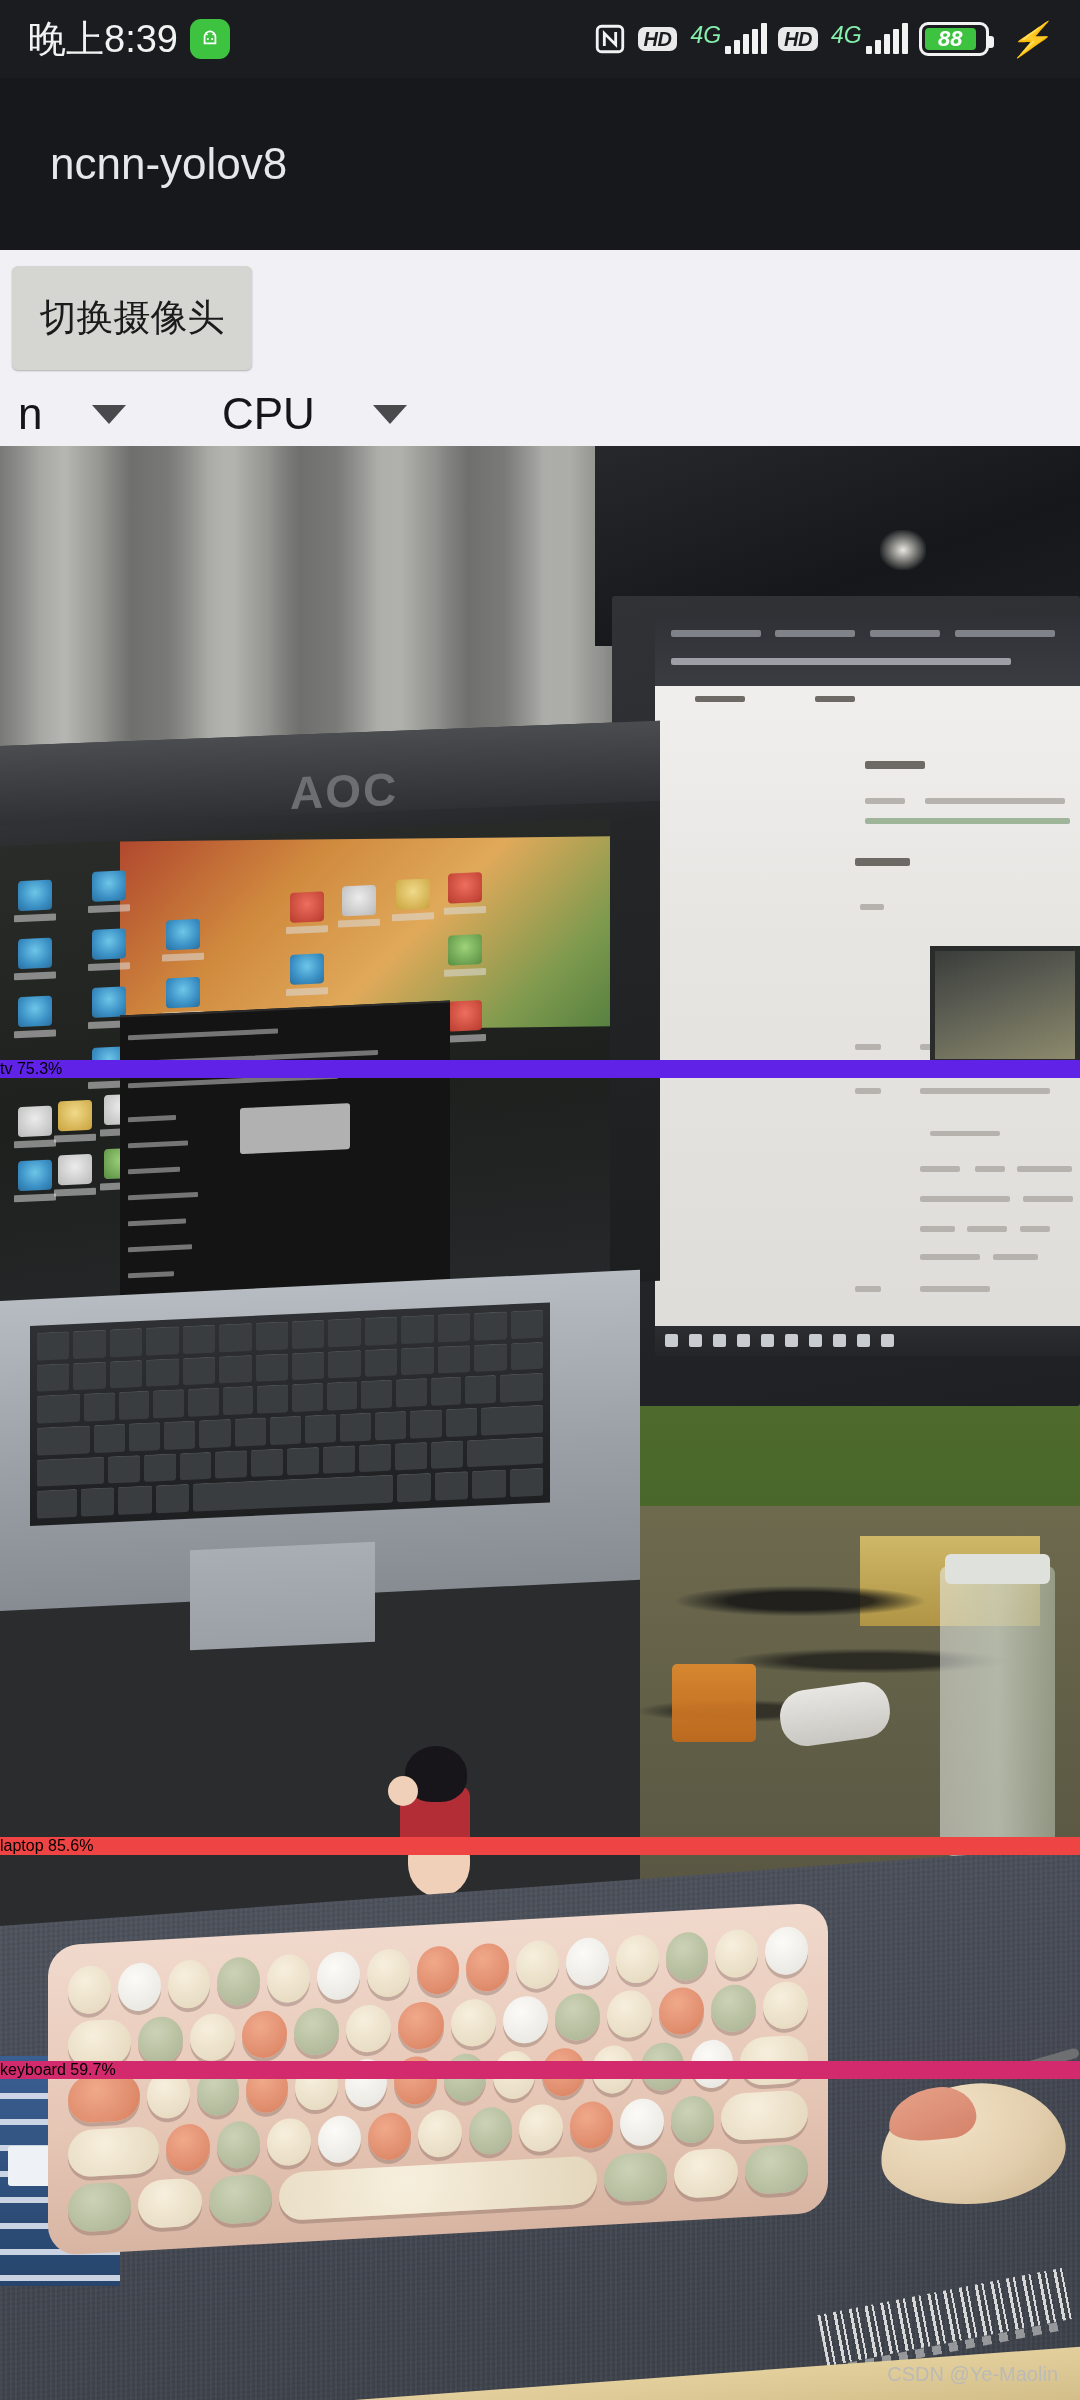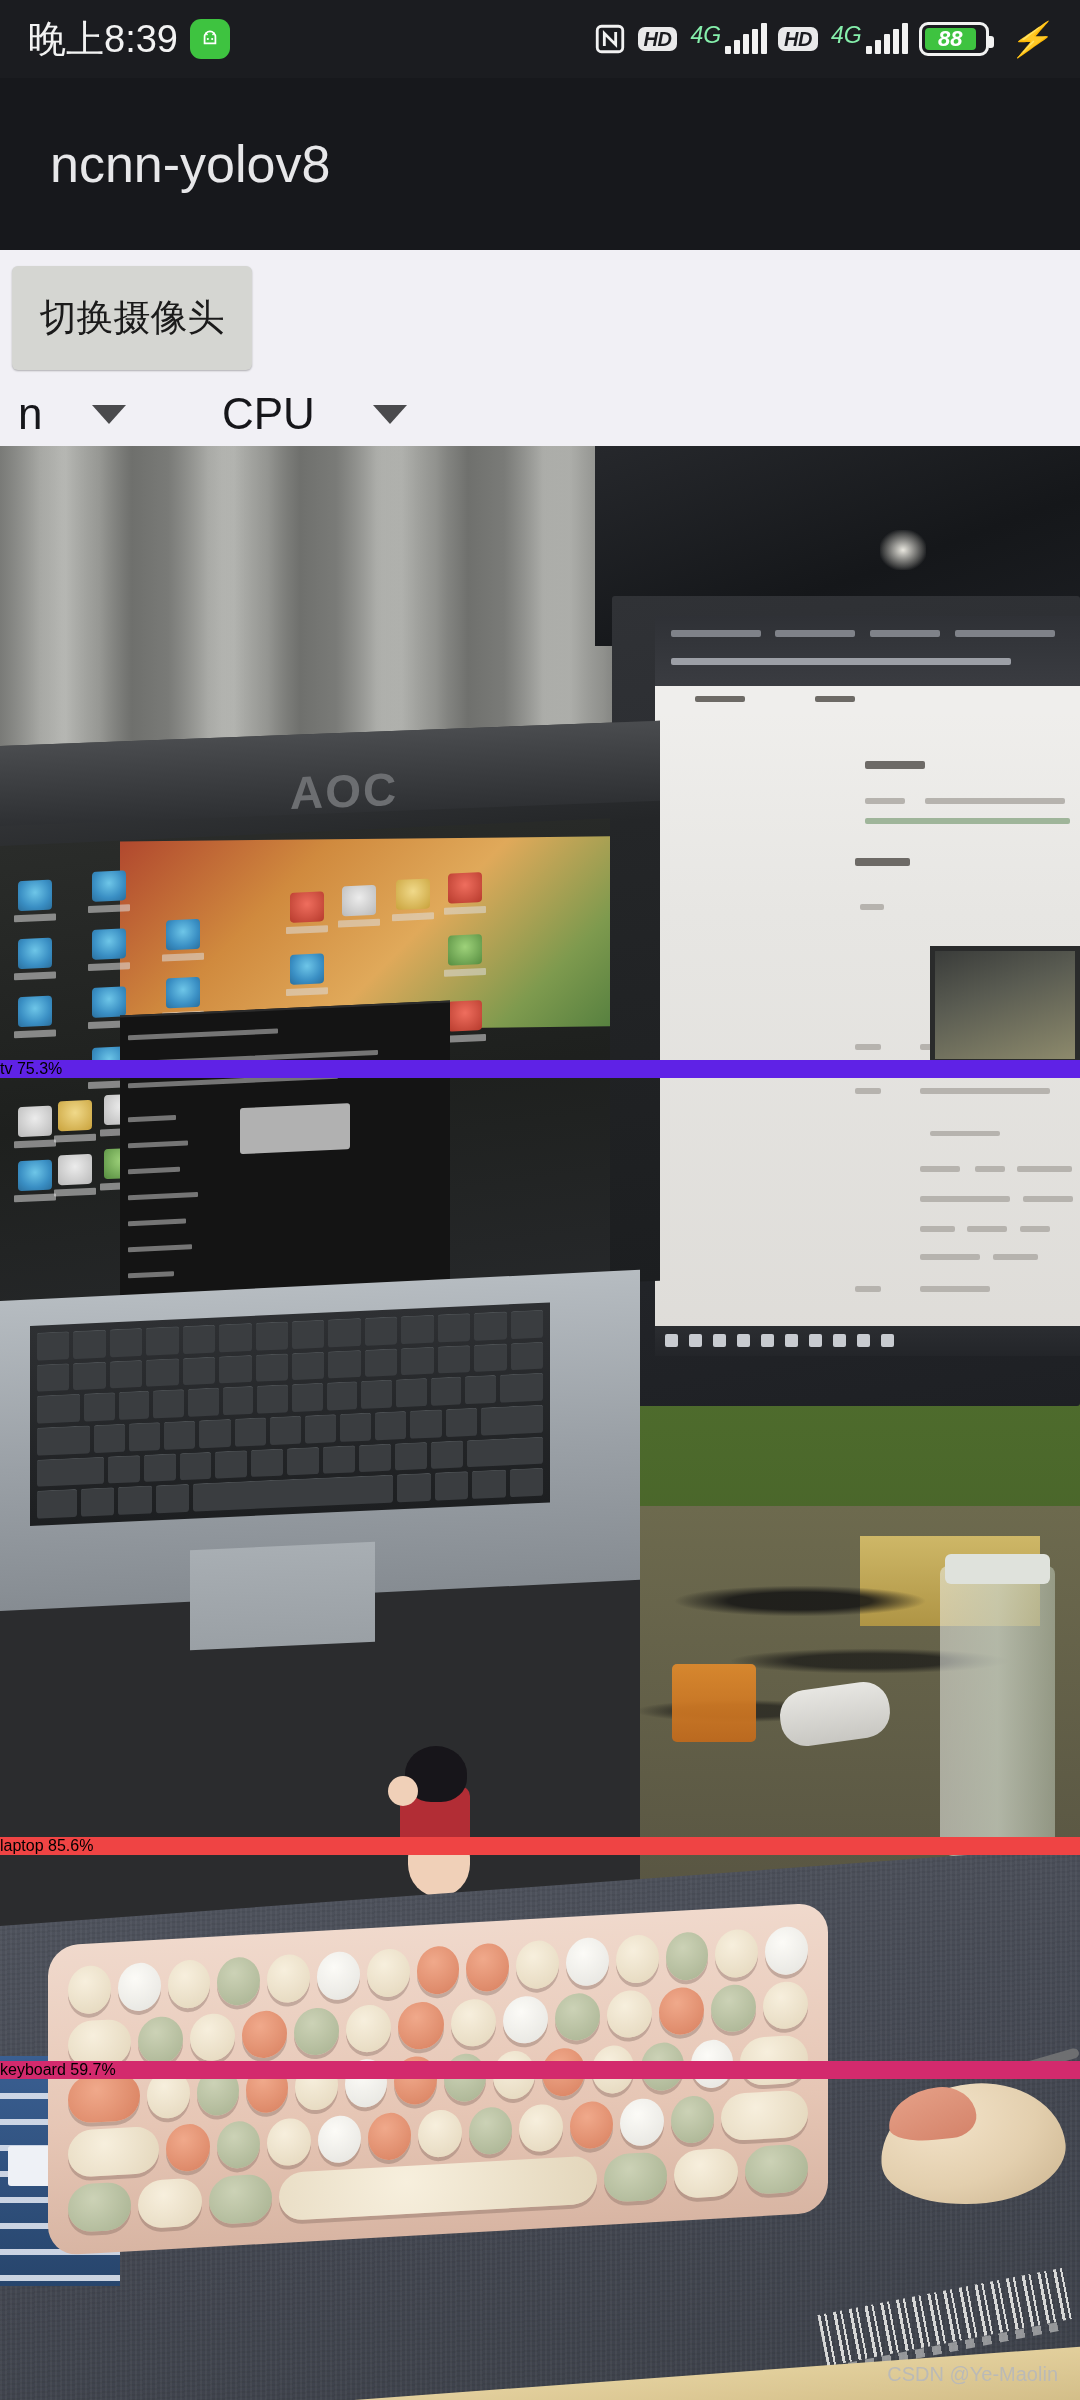--- a/index.html
+++ b/index.html
@@ -40,21 +40,21 @@
   .batt:after{content:"";position:absolute;right:-8px;top:11px;width:5px;height:12px;background:#f2f2f2;border-radius:0 3px 3px 0;}
   .batt-fill{background:#3ec340;height:100%;width:82%;border-radius:4px;display:flex;align-items:center;justify-content:center;}
   .batt-num{color:#fff;font-size:22px;font-weight:bold;line-height:1;}
   .bolt{color:#f2f2f2;font-size:34px;line-height:1;margin-left:10px;}
 
   
   #titlebar {
     position:absolute; left:0; top:78px; width:1080px; height:172px;
     background:#17181c; display:flex; align-items:center; padding-left:50px;
   }
-  #titlebar .t { color:#e7e7e9; font-size:52px; font-weight:400; }
+  #titlebar .t { color:#e7e7e9; font-size:44px; font-weight:400; }
 
   
   #controls {
     position:absolute; left:0; top:250px; width:1080px; height:196px;
     background:#f1f0f5;
   }
   #switch-cam {
     position:absolute; left:12px; top:16px; width:240px; height:104px;
     background:#d5d6d2; border:none; border-radius:6px;
     font-family:"DejaVu Sans", sans-serif; font-size:37px; color:#1b1b1b;

